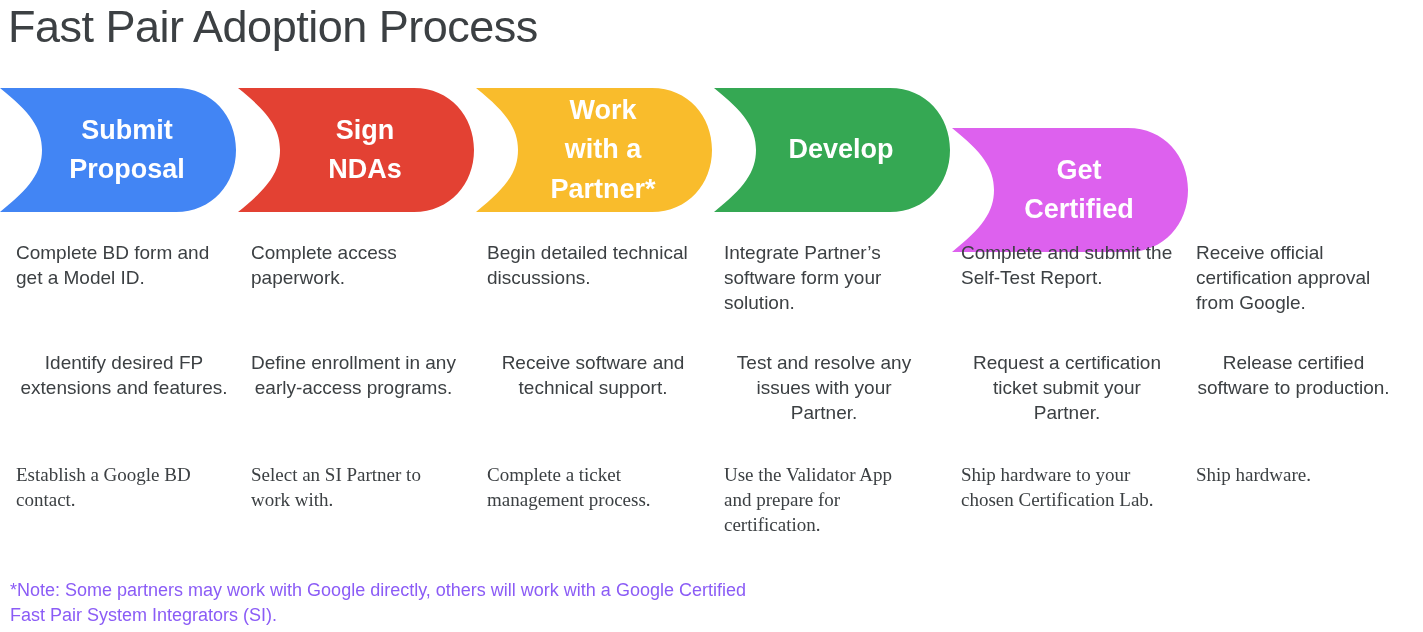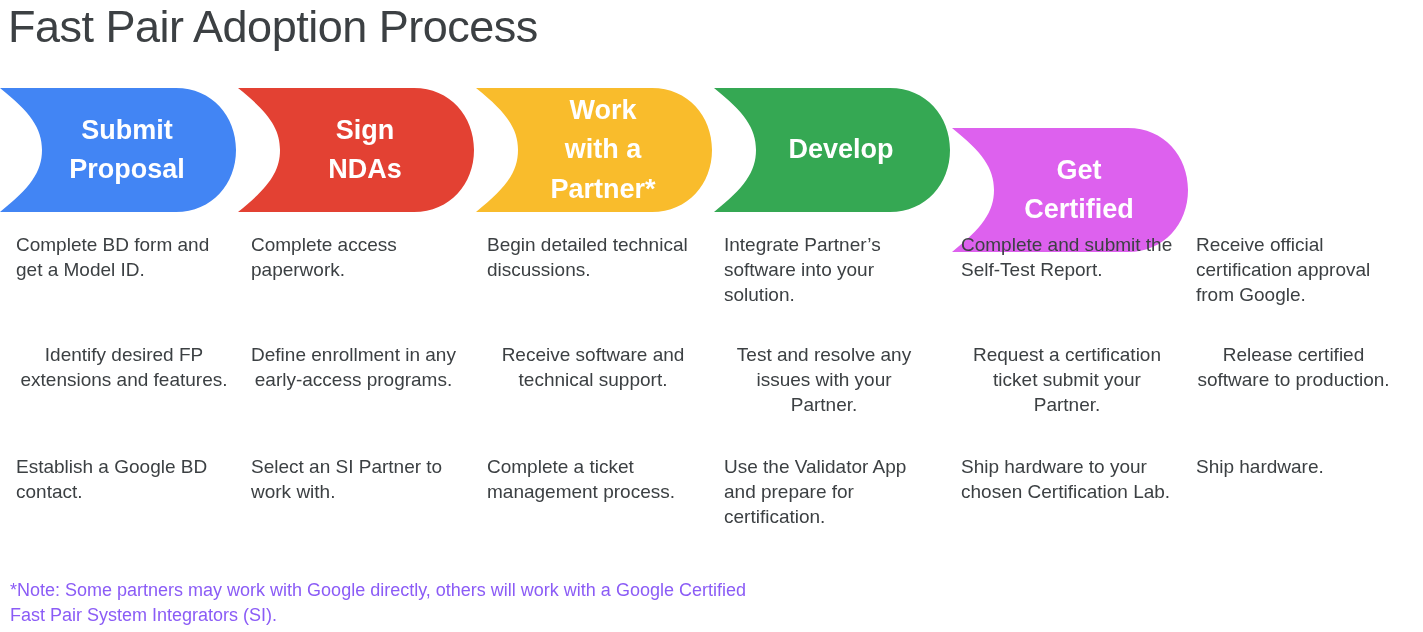--- a/index.html
+++ b/index.html
@@ -64,38 +64,38 @@
     top: 0;
     width: 100%;
     height: 100%;
     display: block;
   }
 
   
   .columns {
     position: absolute;
     left: 0;
-    top: 232px;
+    top: 240px;
     width: 1297px;
     height: 320px;
   }
   .col {
     position: absolute;
     top: 0;
   }
   .item {
     font-size: 19px;
     line-height: 25px;
     color: #3c4043;
     font-weight: 400;
     margin: 0 0 0 0;
   }
   .item.r1 { position: absolute; top: 0px; }
   .item.r2 { position: absolute; top: 110px; text-align: center; }
-  .item.r3 { position: absolute; top: 222px; }
+  .item.r3 { position: absolute; top: 222px; font-family: Liberation Serif, serif; }
 
   
   .footnote {
     position: absolute;
     left: 10px;
     top: 578px;
     width: 760px;
     font-size: 18px;
     line-height: 25px;
     color: #8b5cf6;
@@ -165,21 +165,21 @@
     <div class="item r3">Select an SI Partner to work with.</div>
   </div>
 
   <div class="col" style="left:487px; width:212px;">
     <div class="item r1">Begin detailed technical discussions.</div>
     <div class="item r2">Receive software and technical support.</div>
     <div class="item r3">Complete a ticket management process.</div>
   </div>
 
   <div class="col" style="left:724px; width:200px;">
-    <div class="item r1">Integrate Partner’s software into your solution.</div>
+    <div class="item r1">Integrate Partner’s software form your solution.</div>
     <div class="item r2">Test and resolve any issues with your Partner.</div>
     <div class="item r3">Use the Validator App and prepare for certification.</div>
   </div>
 
   <div class="col" style="left:961px; width:212px;">
     <div class="item r1">Complete and submit the Self-Test Report.</div>
     <div class="item r2">Request a certification ticket submit your Partner.</div>
     <div class="item r3">Ship hardware to your chosen Certification Lab.</div>
   </div>
 

